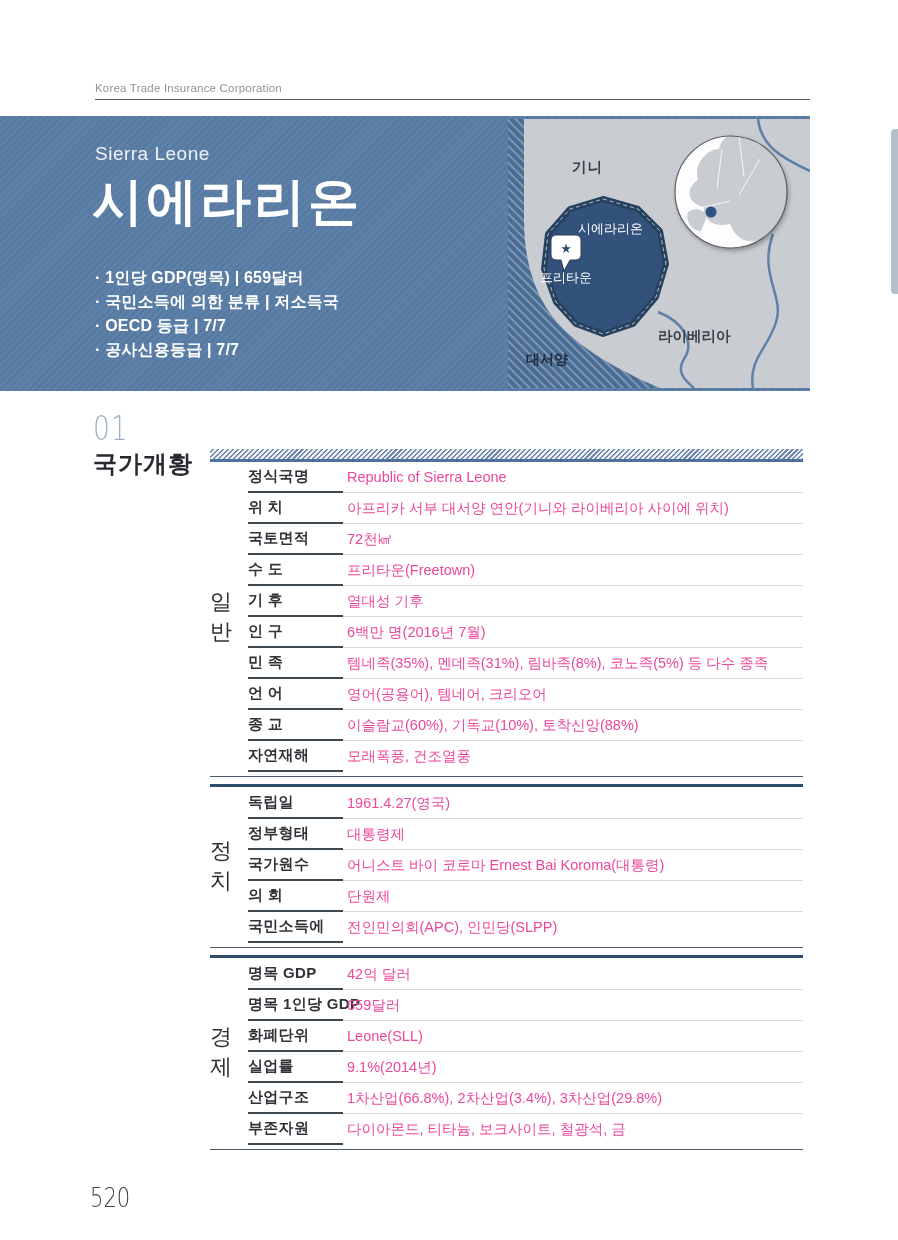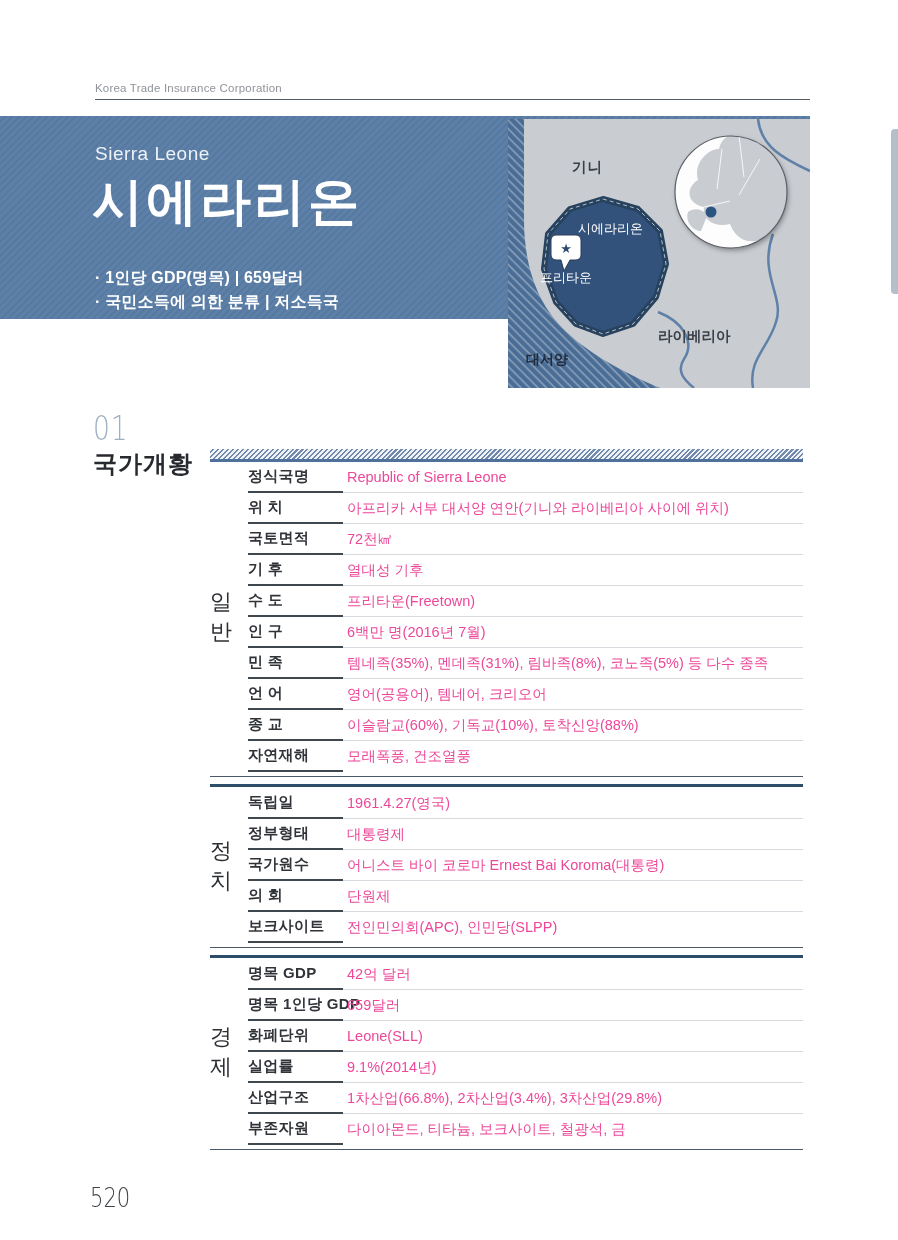--- a/index.html
+++ b/index.html
@@ -11,21 +11,21 @@
 
   
   .top-header{
     position:absolute;left:95px;top:66px;width:715px;
     border-bottom:1px solid #565c63;padding-bottom:5px;
     font-size:11.5px;color:#8f9399;letter-spacing:.2px;
   }
 
   
   .banner{
-    position:absolute;left:0;top:100px;width:810px;height:203px;
+    position:absolute;left:0;top:100px;width:810px;height:275px;
     background:repeating-linear-gradient(135deg,#5d80a8 0px,#5d80a8 3px,#57799f 3px,#57799f 5px);
   }
   .banner .country-en{
     position:absolute;left:95px;top:27px;font-size:19px;font-weight:400;color:#eef2f7;letter-spacing:.5px;
   }
   .banner .country-ko{
     position:absolute;left:92px;top:52px;font-size:51px;font-weight:700;color:#ffffff;letter-spacing:3px;
   }
   .banner .facts{
     position:absolute;left:95px;top:150px;font-size:16px;font-weight:700;color:#ffffff;line-height:24px;letter-spacing:.2px;
@@ -180,26 +180,26 @@
             </div>
             <div class="trow">
               <div class="tlabel">위 치</div>
               <div class="tvalue">아프리카 서부 대서양 연안(기니와 라이베리아 사이에 위치)</div>
             </div>
             <div class="trow">
               <div class="tlabel">국토면적</div>
               <div class="tvalue">72천㎢</div>
             </div>
             <div class="trow">
+              <div class="tlabel">수 도</div>
+              <div class="tvalue">프리타운(Freetown)</div>
+            </div>
+            <div class="trow">
               <div class="tlabel">기 후</div>
               <div class="tvalue">열대성 기후</div>
-            </div>
-            <div class="trow">
-              <div class="tlabel">수 도</div>
-              <div class="tvalue">프리타운(Freetown)</div>
             </div>
             <div class="trow">
               <div class="tlabel">인 구</div>
               <div class="tvalue">6백만 명(2016년 7월)</div>
             </div>
             <div class="trow">
               <div class="tlabel">민 족</div>
               <div class="tvalue">템네족(35%), 멘데족(31%), 림바족(8%), 코노족(5%) 등 다수 종족</div>
             </div>
             <div class="trow">
@@ -229,21 +229,21 @@
             </div>
             <div class="trow">
               <div class="tlabel">국가원수</div>
               <div class="tvalue">어니스트 바이 코로마 Ernest Bai Koroma(대통령)</div>
             </div>
             <div class="trow">
               <div class="tlabel">의 회</div>
               <div class="tvalue">단원제</div>
             </div>
             <div class="trow last">
-              <div class="tlabel">보크사이트</div>
+              <div class="tlabel">국민소득에</div>
               <div class="tvalue">전인민의회(APC), 인민당(SLPP)</div>
             </div>
           </div>
         </div>
         <div class="tgroup">
           <div class="gname">경제</div>
           <div class="rows">
             <div class="trow">
               <div class="tlabel">명목 GDP</div>
               <div class="tvalue">42억 달러</div>

